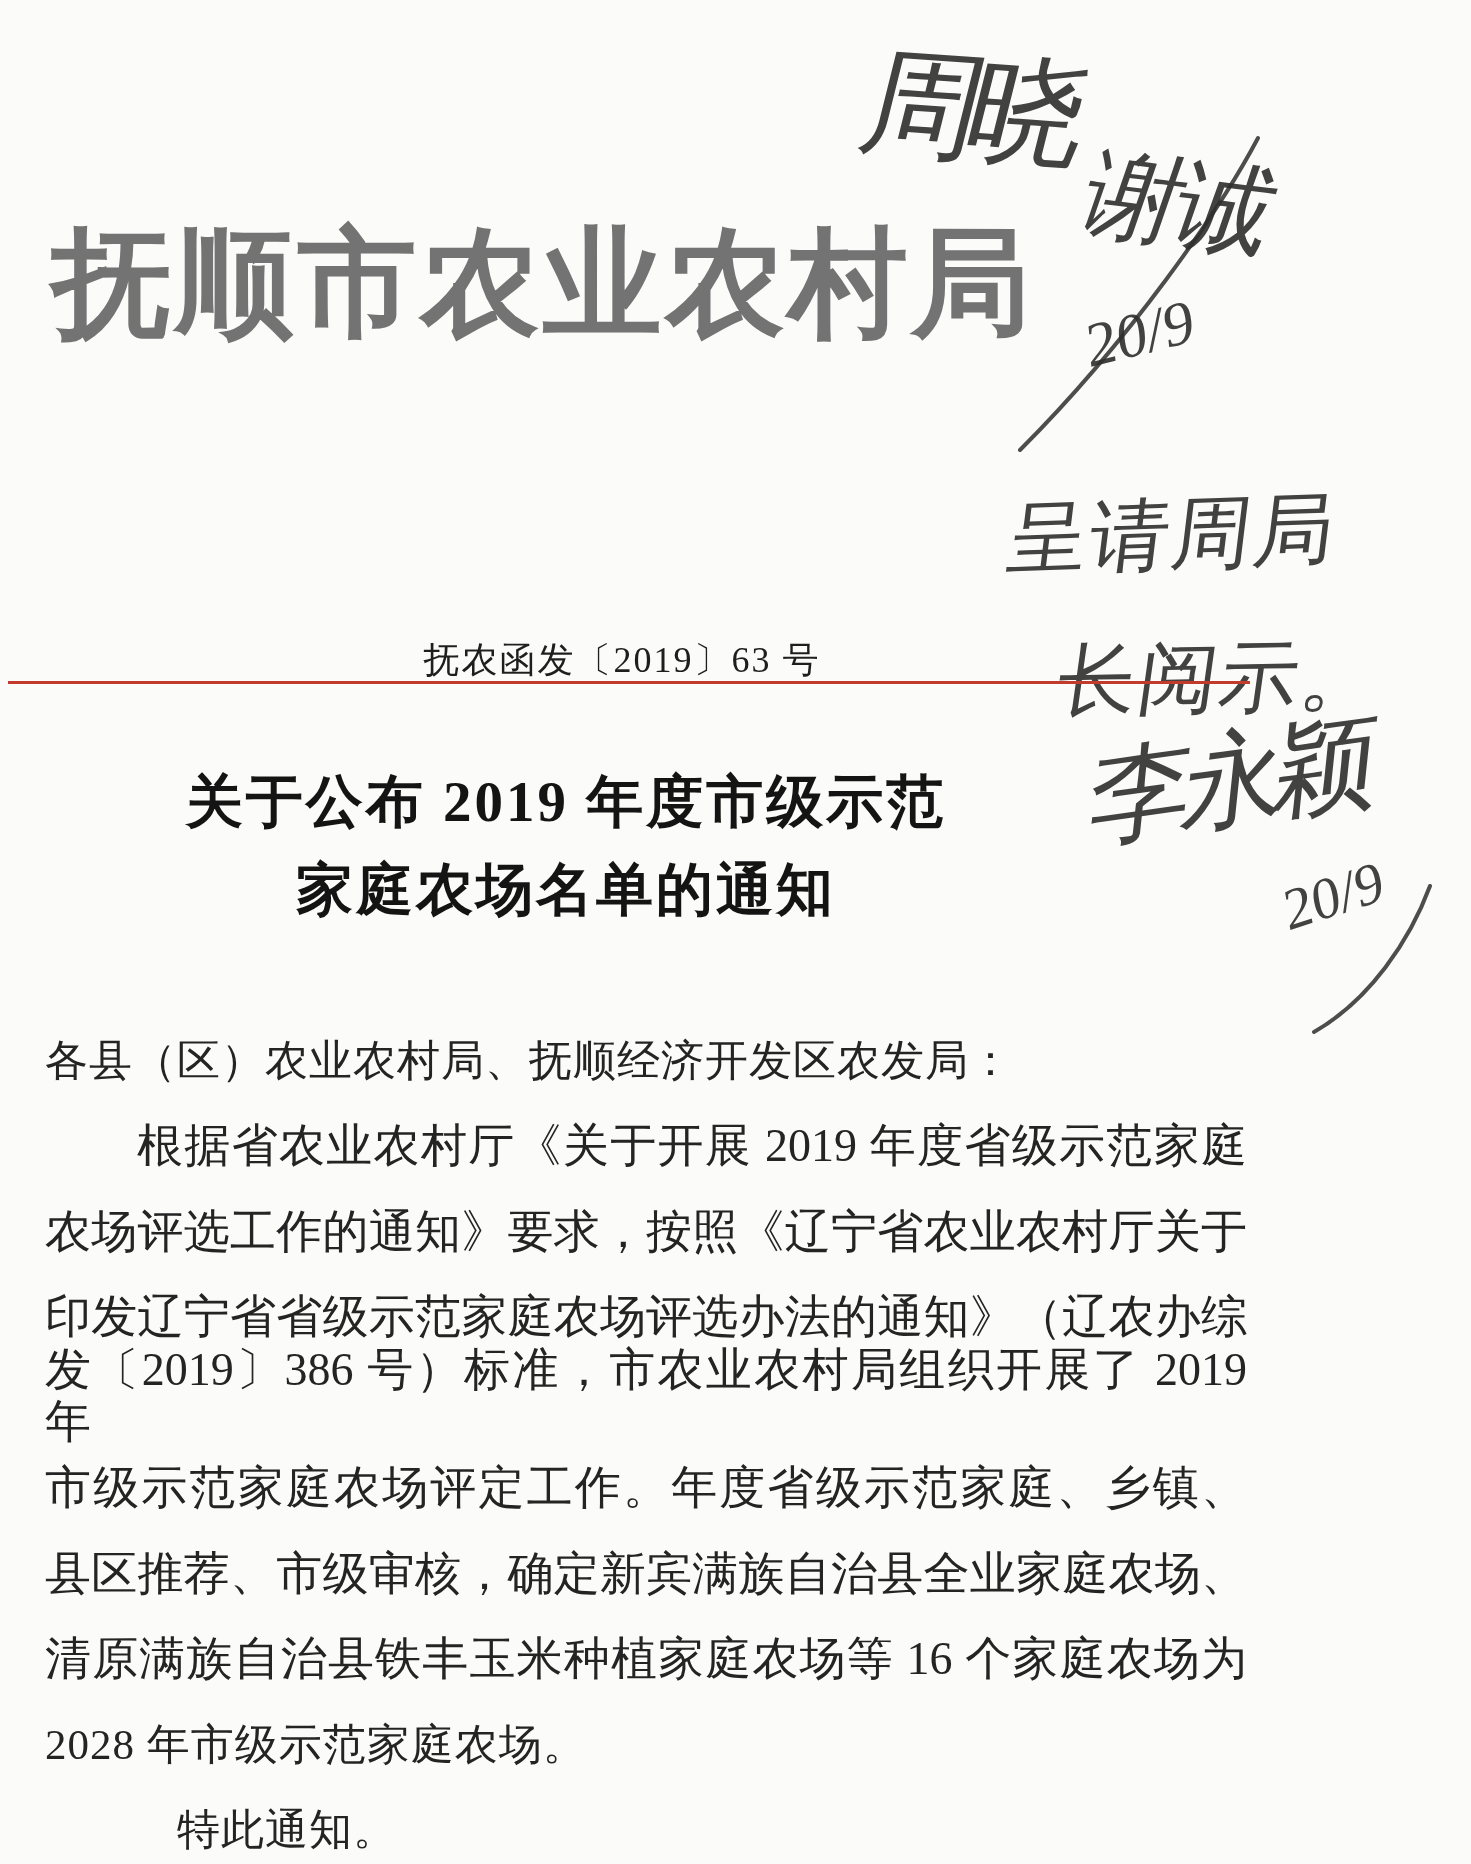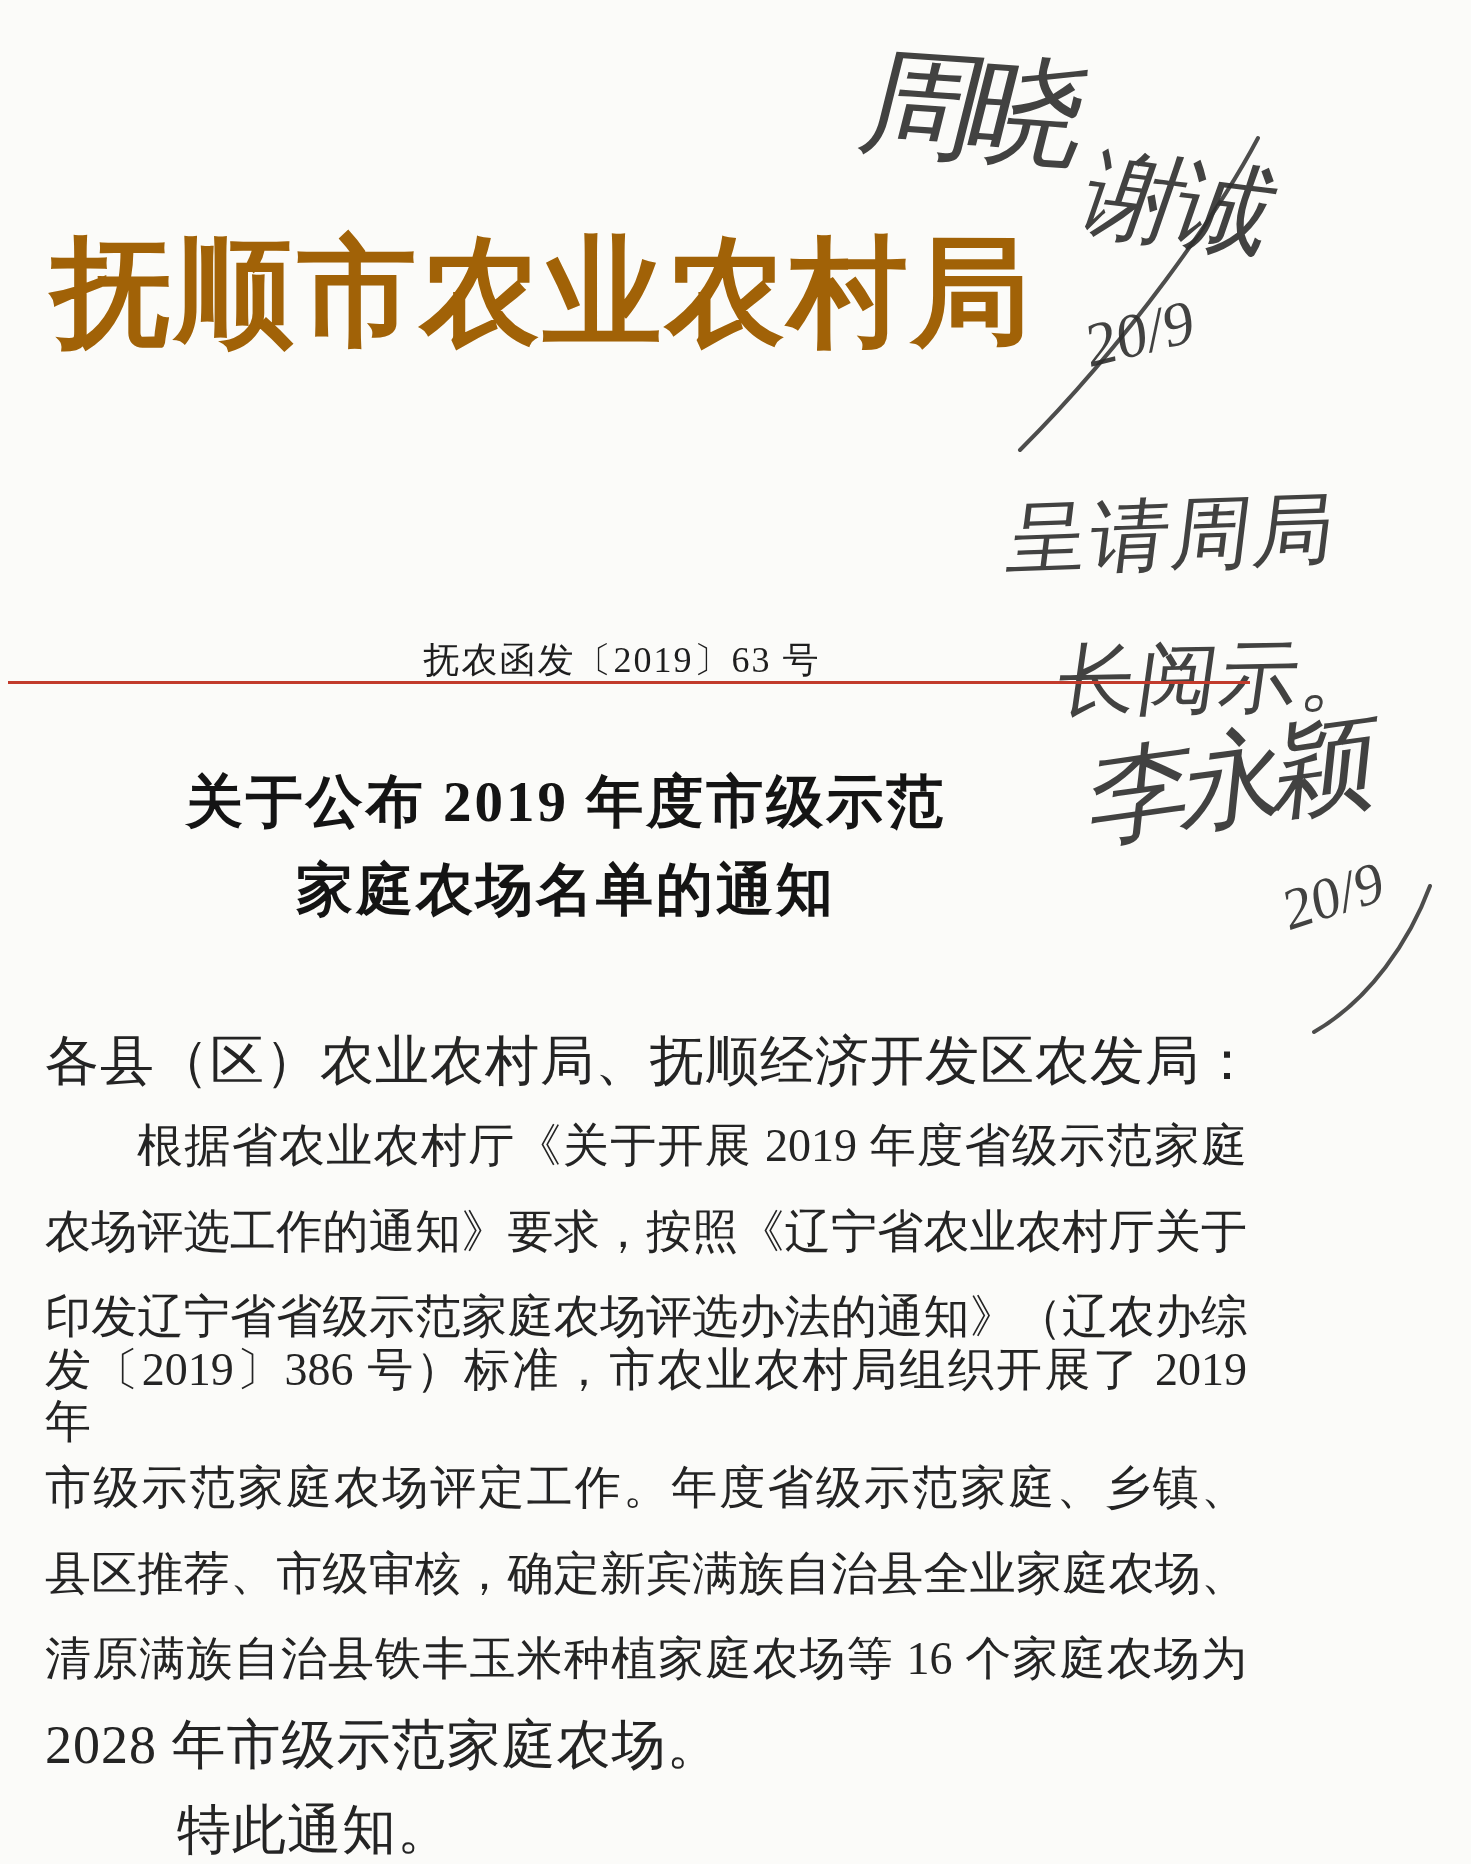--- a/index.html
+++ b/index.html
@@ -10,24 +10,25 @@
     overflow: hidden;
     font-family: "Liberation Serif", "DejaVu Serif", serif;
     color: #232323;
   }
 
   
   .agency-header {
     position: absolute;
     left: 52px; top: 218px; width: 978px;
     font-size: 119px; font-weight: 900;
-    color: #a16207;
+    color: #737373;
     text-align: justify; text-align-last: justify;
     line-height: 150px; white-space: normal;
     letter-spacing: 0;
+    font-family: Liberation Mono, monospace;
   }
 
   
   .doc-number-wrap {
     position: absolute; left: 222px; top: 636px; width: 800px;
     text-align: center;
   }
   .doc-number { font-size: 36px; letter-spacing: 2px; color: #1e1e1e; }
 
   
@@ -42,21 +43,21 @@
     text-align: center; color: #141414;
   }
   .title-line {
     font-size: 57px; font-weight: bold; line-height: 88px;
     letter-spacing: 3px; white-space: nowrap; margin-left: 48px;
   }
 
   
   .bline {
     position: absolute; left: 45px;
-    font-size: 54px; line-height: 52px;
+    font-size: 43px; line-height: 52px;
     white-space: nowrap; color: #242424;
     letter-spacing: 1px;
     text-align: center;
   }
   .jline {
     position: absolute; left: 45px; width: 1202px;
     font-size: 46px; line-height: 52px;
     text-align: justify; text-align-last: justify;
     color: #242424;
   }

